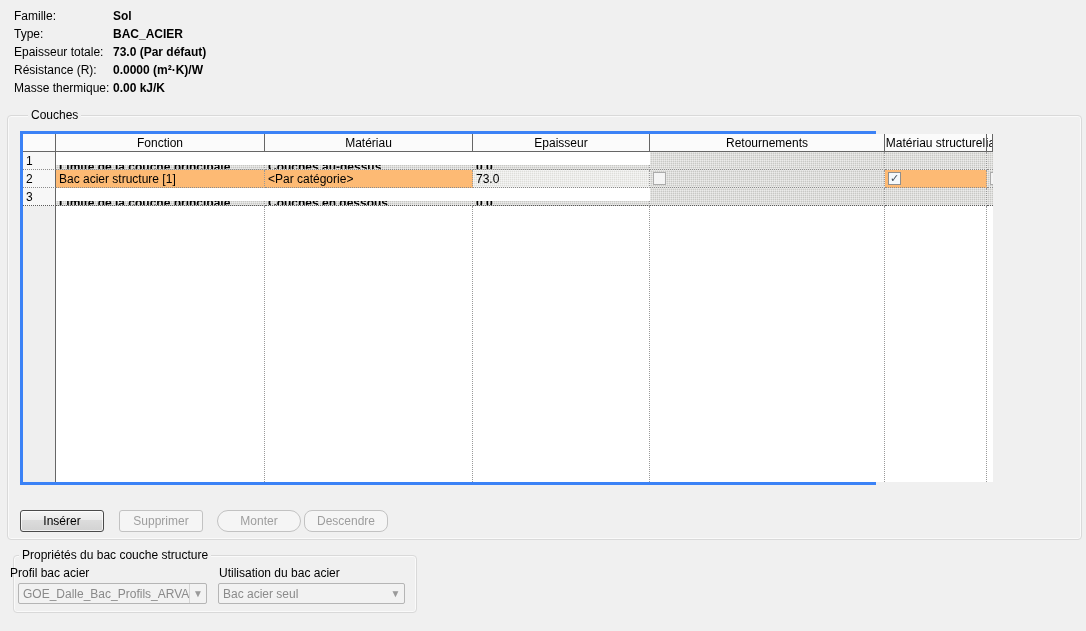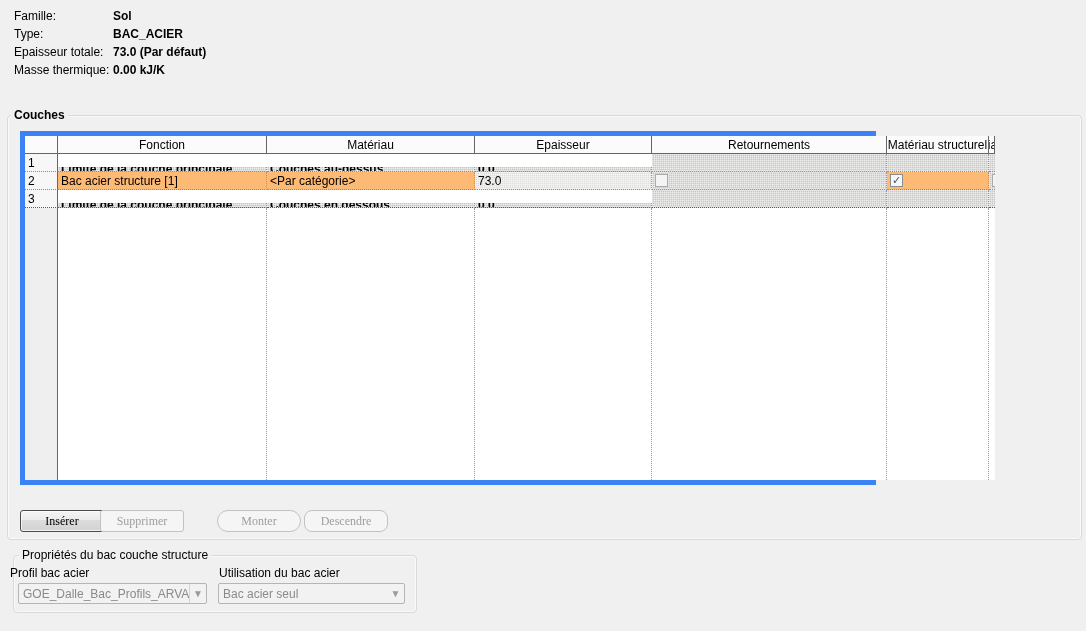--- a/index.html
+++ b/index.html
@@ -27,30 +27,30 @@
     box-shadow: inset 0 0 0 1px rgba(255,255,255,.65);
   }
   .groupbox .legend {
     position: absolute;
     top: -8px;
     background: #f0f0f0;
     padding: 0 3px;
     white-space: nowrap;
   }
   #couches-box { left: 7px; top: 115px; width: 1075px; height: 425px; }
-  #couches-box .legend { left: 3px; font-weight: bold; }
+  #couches-box .legend { left: 20px; }
   #props-box { left: 13px; top: 555px; width: 404px; height: 58px; }
   #props-box .legend { left: 5px; }
 
   
   .layer-table {
     position: absolute;
     left: 20px; top: 131px;
     width: 856px; height: 354px;
-    border: 5px solid #3b82f6;
+    border: 3px solid #3b82f6;
     background: #fff;
     display: grid;
     grid-template-columns: 33px 209px 208px 177px 235px 102px 1fr;
     grid-template-rows: 18px 18px 18px 18px 1fr;
   }
   .cell {
     display: flex;
     align-items: center;
     overflow: hidden;
     white-space: nowrap;
@@ -103,38 +103,38 @@
     color: #44505c;
     font-weight: bold;
   }
 
   
   .btn {
     position: absolute;
     top: 510px;
     width: 84px; height: 22px;
     border-radius: 3px;
-    font-family: Liberation Serif, serif;
+    font-family: Liberation Sans, sans-serif;
     font-size: 12px;
     display: flex; align-items: center; justify-content: center;
   }
   .btn.enabled {
     border: 1px solid #4a4a4a;
     background: linear-gradient(#f4f4f4, #ebebeb 45%, #dcdcdc 46%, #d2d2d2);
     box-shadow: inset 0 0 0 1px rgba(255,255,255,.7);
     color: #000;
     cursor: pointer;
   }
   .btn.disabled {
     border: 1px solid #c2c2c2;
     background: #f5f5f5;
     color: #9e9e9e;
   }
   #btn-inserer   { left: 20px; }
-  #btn-supprimer { left: 100px; }
+  #btn-supprimer { left: 119px; }
   #btn-monter    { left: 217px; border-radius: 11px; }
   #btn-descendre { left: 304px; border-radius: 8px; }
 
   
   .fld-label { position: absolute; top: 566px; white-space: nowrap; }
   #lbl-profil { left: 10px; }
   #lbl-utilisation { left: 219px; }
   .dropdown {
     position: absolute;
     top: 583px; height: 21px;
@@ -169,20 +169,24 @@
     <span class="info-label">Famille:</span>
     <span class="info-value">Sol</span>
   </div>
   <div class="info-row">
     <span class="info-label">Type:</span>
     <span class="info-value">BAC_ACIER</span>
   </div>
   <div class="info-row">
     <span class="info-label">Epaisseur totale:</span>
     <span class="info-value">73.0 (Par défaut)</span>
+  </div>
+  <div class="info-row">
+    <span class="info-label">Résistance (R):</span>
+    <span class="info-value">0.0000 (m²·K)/W</span>
   </div>
   <div class="info-row">
     <span class="info-label">Masse thermique:</span>
     <span class="info-value">0.00 kJ/K</span>
   </div>
 </div>
 
 <div class="groupbox" id="couches-box">
   <span class="legend">Couches</span>
 </div>

